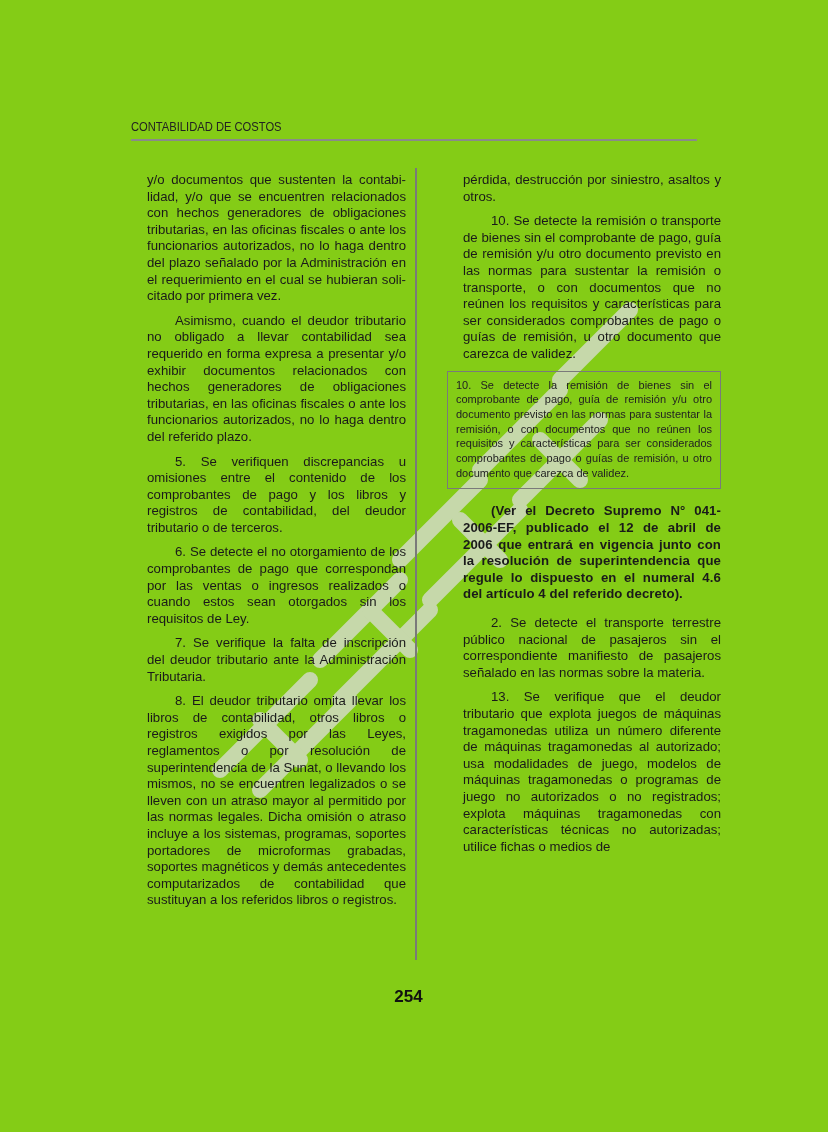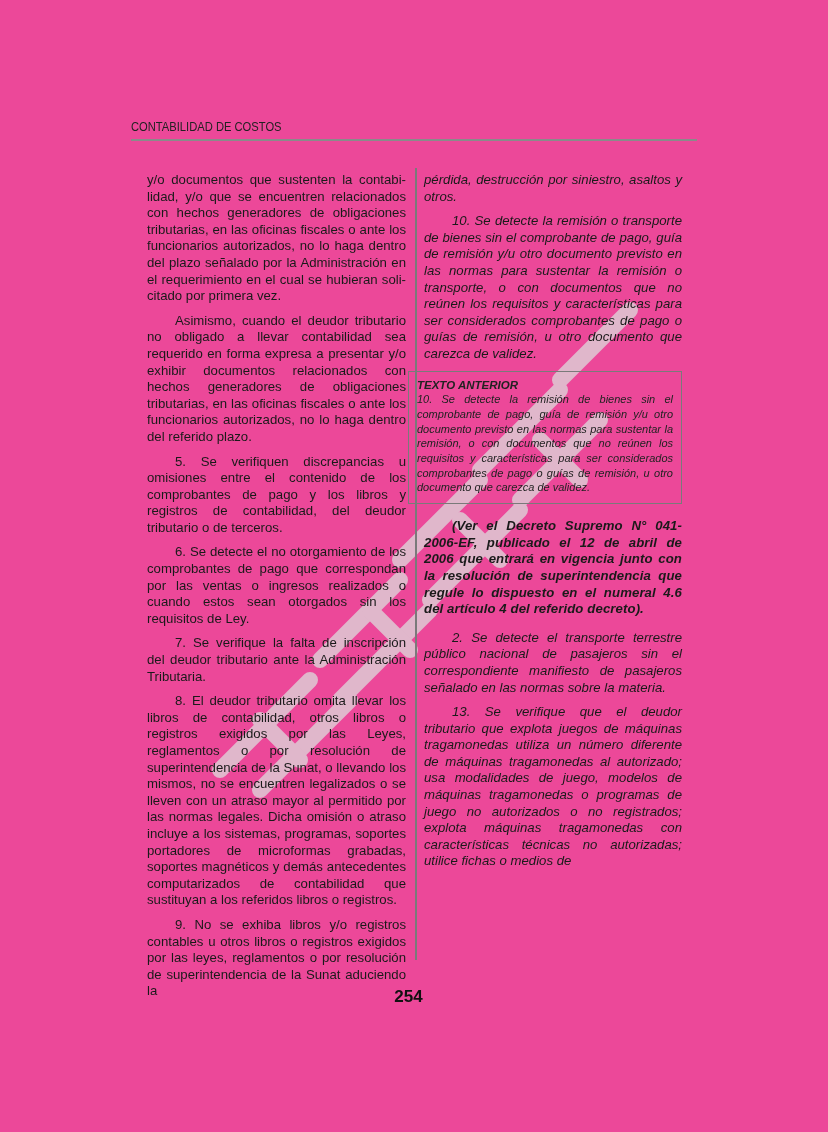--- a/index.html
+++ b/index.html
@@ -1,31 +1,31 @@
 <!DOCTYPE html>
 <html><head>
   <meta charset="utf-8">
   <style>
     html, body { margin: 0; padding: 0; background: #ffffff; }
     body { width: 828px; height: 1132px; position: relative; overflow: hidden; }
-    .page { position: absolute; left: 0; top: 0; width: 828px; height: 1132px; background: #ec4899; }
+    .page { position: absolute; left: 0; top: 0; width: 828px; height: 1132px; background: #84cc16; }
     .running-head {
       position: absolute; left: 131px; top: 119px; width: 566px;
       font-family: "Liberation Sans", sans-serif; font-size: 13px; color: #222;
       letter-spacing: 0px; transform: scaleX(0.86); transform-origin: left top;
       white-space: nowrap;
     }
     .head-rule { position: absolute; left: 131px; top: 139px; width: 566px; height: 2px; background: #8a8a8a; }
     .col {
       position: absolute; top: 172px;
       font-family: "Liberation Sans", sans-serif; font-size: 13.2px; line-height: 16.6px;
       color: #1a1a1a; text-align: justify; hyphens: manual;
     }
     .col-left { left: 131px; width: 275px; }
-    .col-right { left: 408px; width: 274px; font-style: italic; }
+    .col-right { left: 447px; width: 274px; }
     .col-divider { position: absolute; left: 415px; top: 168px; width: 2px; height: 792px; background: #7a7a7a; }
     .col p { margin: 0 0 8px 16px; }
     .col p.indent { text-indent: 28px; }
     .col p.note { font-weight: bold; text-indent: 28px; letter-spacing: 0.1px; margin-bottom: 12px; }
     .prior-box {
       border: 1.5px solid #7a7a7a; padding: 6px 8px 8px 8px; margin: 6px 0 14px 0;
       font-family: "Liberation Sans", sans-serif; font-size: 11px; line-height: 14.7px; color: #222;
       text-align: justify;
     }
     .prior-box .prior-title { font-weight: bold; font-size: 11.5px; display: block; }
@@ -57,30 +57,28 @@
     </g>
   </svg>
 
   <div class="col col-left">
     <p>y/o documentos que sustenten la contabi­lidad, y/o que se encuentren relacionados con hechos generadores de obligaciones tributarias, en las oficinas fiscales o ante los funcionarios autorizados, no lo haga dentro del plazo señalado por la Administración en el requerimiento en el cual se hubieran soli­citado por primera vez.</p>
     <p class="indent">Asimismo, cuando el deudor tributario no obligado a llevar contabilidad sea requerido en forma expresa a presentar y/o exhibir docu­mentos relacionados con hechos generado­res de obligaciones tributarias, en las oficinas fiscales o ante los funcionarios autorizados, no lo haga dentro del referido plazo.</p>
     <p class="indent">5. Se verifiquen discrepancias u omisio­nes entre el contenido de los comprobantes de pago y los libros y registros de contabili­dad, del deudor tributario o de terceros.</p>
     <p class="indent">6. Se detecte el no otorgamiento de los comprobantes de pago que correspondan por las ventas o ingresos realizados o cuando es­tos sean otorgados sin los requisitos de Ley.</p>
     <p class="indent">7. Se verifique la falta de inscripción del deudor tributario ante la Administración Tri­butaria.</p>
     <p class="indent">8. El deudor tributario omita llevar los li­bros de contabilidad, otros libros o registros exigidos por las Leyes, reglamentos o por resolución de superintendencia de la Sunat, o llevando los mismos, no se encuentren le­galizados o se lleven con un atraso mayor al permitido por las normas legales. Dicha omi­sión o atraso incluye a los sistemas, progra­mas, soportes portadores de microformas grabadas, soportes magnéticos y demás antecedentes computarizados de contabi­lidad que sustituyan a los referidos libros o registros.</p>
-    <p class="indent">9. No se exhiba libros y/o registros con­tables u otros libros o registros exigidos por las leyes, reglamentos o por resolución de superintendencia de la Sunat aduciendo la</p>
   </div>
 
   <div class="col-divider"></div>
 
   <div class="col col-right">
     <p>pérdida, destrucción por siniestro, asaltos y otros.</p>
     <p class="indent">10. Se detecte la remisión o transporte de bienes sin el comprobante de pago, guía de remisión y/u otro documento previsto en las normas para sustentar la remisión o transporte, o con documentos que no reúnen los requisitos y características para ser con­siderados comprobantes de pago o guías de remisión, u otro documento que carezca de validez.</p>
     <div class="prior-box">
-      <span class="prior-title">TEXTO ANTERIOR</span>
       <span>10. Se detecte la remisión de bienes sin el comprobante de pago, guía de remisión y/u otro documento previsto en las normas para sustentar la remisión, o con docu­mentos que no reúnen los requisitos y características para ser considerados comprobantes de pago o guías de remisión, u otro documento que carezca de validez.</span>
     </div>
     <p class="note">(Ver el Decreto Supremo N° 041-2006-EF, publicado el 12 de abril de 2006 que entrará en vigencia junto con la resolu­ción de superintendencia que regule lo dispuesto en el numeral 4.6 del artículo 4 del referido decreto).</p>
     <p class="indent">2. Se detecte el transporte terrestre pú­blico nacional de pasajeros sin el correspon­diente manifiesto de pasajeros señalado en las normas sobre la materia.</p>
     <p class="indent">13. Se verifique que el deudor tributario que explota juegos de máquinas tragamone­das utiliza un número diferente de máquinas tragamonedas al autorizado; usa modalida­des de juego, modelos de máquinas traga­monedas o programas de juego no autori­zados o no registrados; explota máquinas tragamonedas con características técnicas no autorizadas; utilice fichas o medios de</p>
   </div>
 
   <div class="page-number">254</div>
 </div>
 

